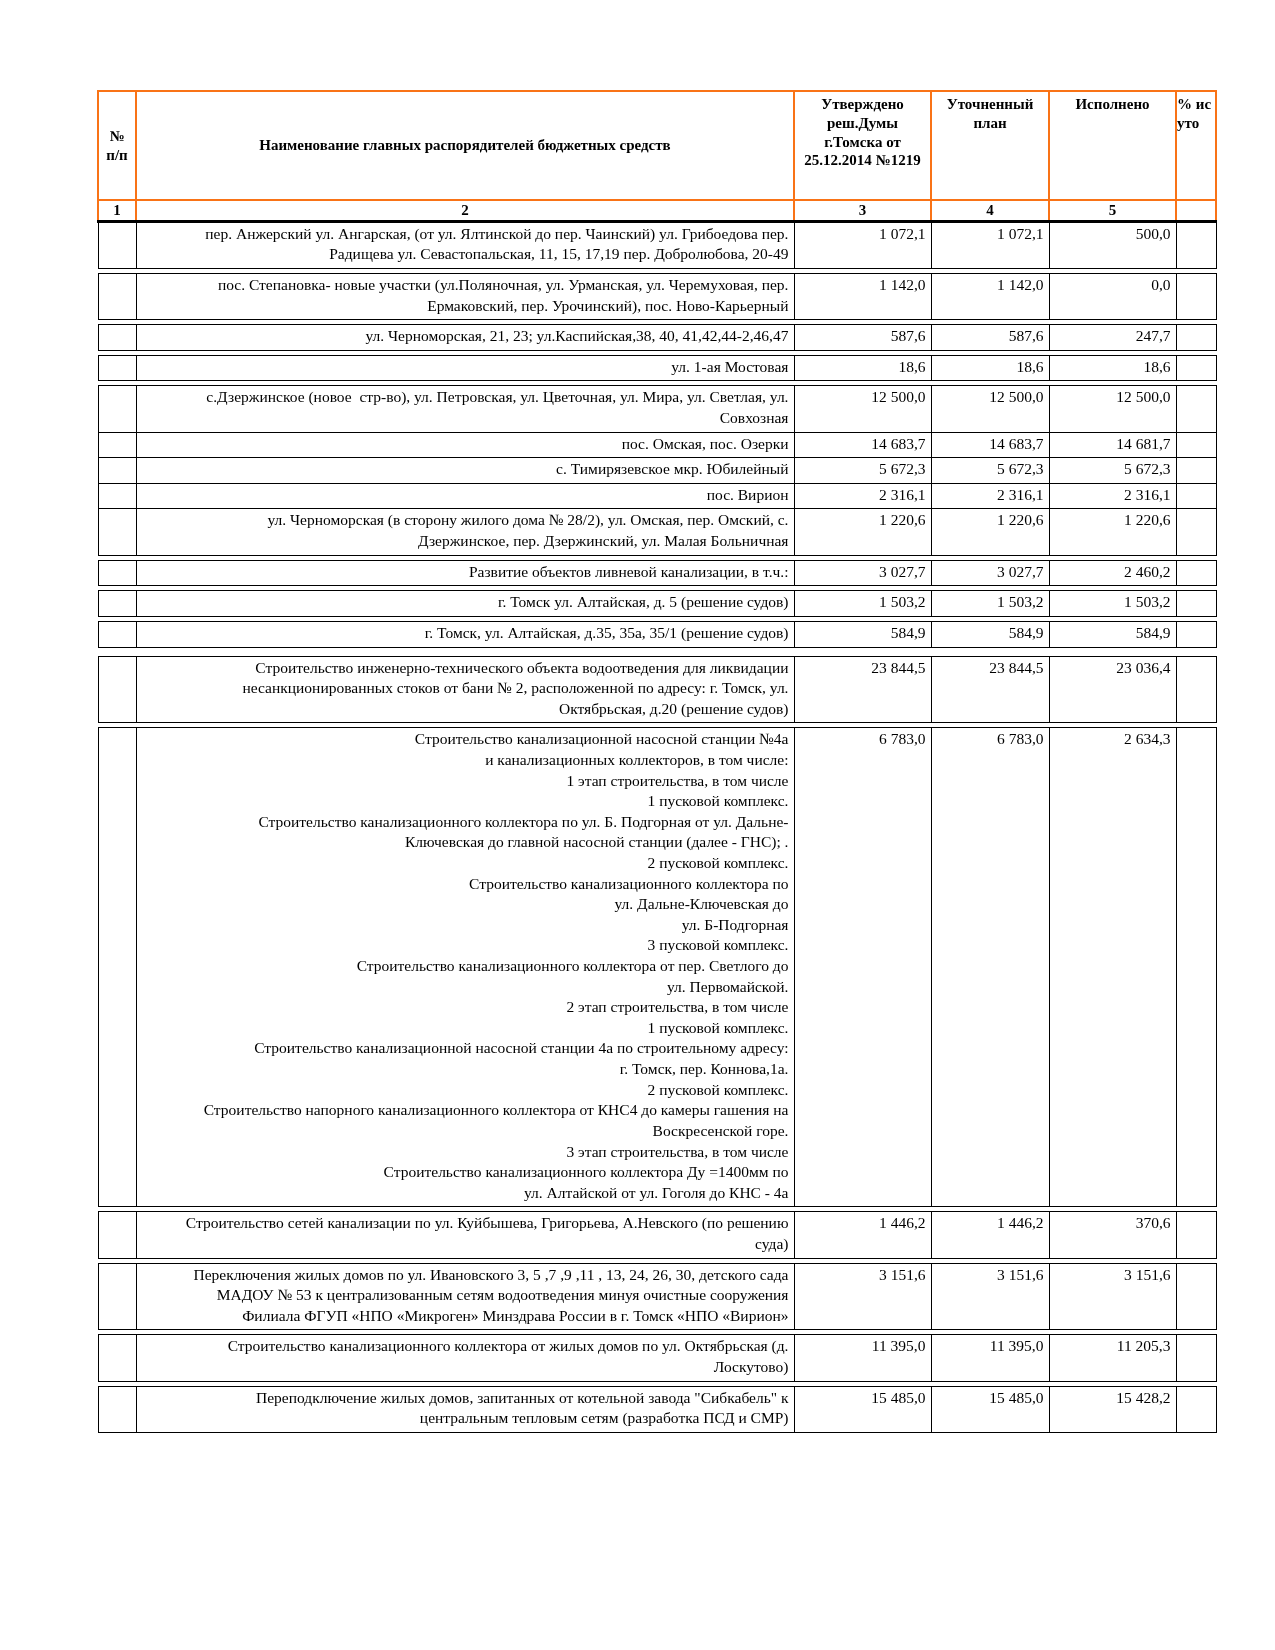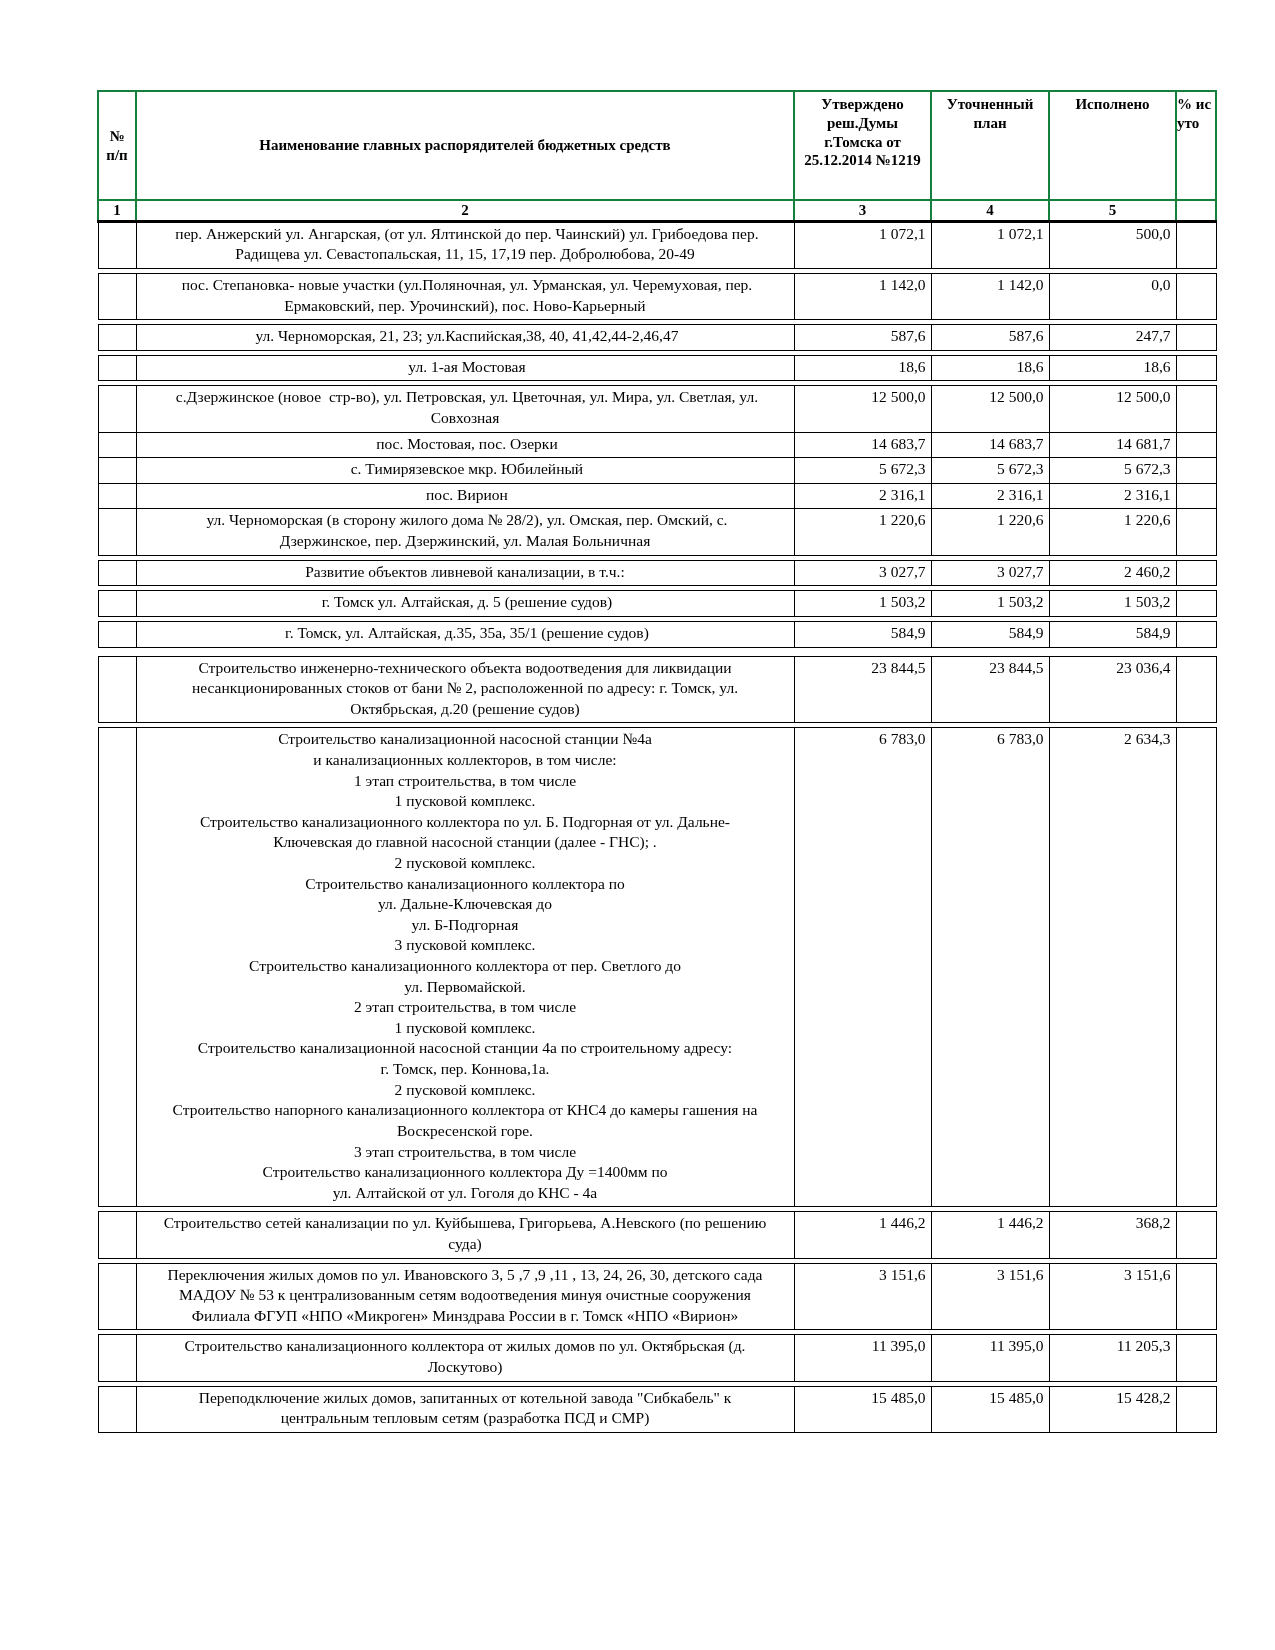--- a/index.html
+++ b/index.html
@@ -7,36 +7,36 @@
     width:1275px; height:1650px; overflow:hidden;
     font-family:"Liberation Serif", serif; color:#000;
   }
   .page { position:relative; width:1275px; height:1650px; overflow:hidden; background:#fff; }
   table.budget {
     position:absolute; left:97px; top:90px;
     border-collapse:collapse; table-layout:fixed;
   }
   td { vertical-align:top; }
   thead td {
-    border:2px solid #15803d;
+    border:2px solid #f97316;
     font-weight:bold; text-align:center;
     font-size:15px; line-height:1.25;
     padding:3px 3px; overflow:hidden;
   }
   thead tr.head td { height:101px; }
   thead td.mid { vertical-align:middle; }
   thead td.pct { text-align:left; white-space:pre-line; padding-left:0; }
   thead td.prewrap { white-space:pre-line; }
   thead tr.nums td { height:16px; padding:0 2px; border-bottom:3px solid #000; }
   tbody td {
     border:1px solid #000;
     font-size:15.5px; line-height:1.33;
     padding:1px 5px 3px 5px; overflow:hidden;
   }
-  tbody td.cell-name { white-space:pre-wrap; text-align:center; padding-left:5px;margin-left:18px; }
+  tbody td.cell-name { white-space:pre-wrap; text-align:right; padding-left:5px;margin-left:18px; }
   tbody td.cell-num { text-align:center; }
   tbody td.cell-approved, tbody td.cell-plan, tbody td.cell-executed {
     text-align:right; white-space:nowrap; padding-right:5px;
   }
   tbody td.cell-percent { overflow:hidden; }
   tbody tr.gap td { border:none; height:4px; padding:0; }
 </style>
 </head>
 <body>
 
@@ -121,21 +121,21 @@
           <td class="cell-num"></td>
           <td class="cell-name"> с.Дзержинское (новое  стр-во), ул. Петровская, ул. Цветочная, ул. Мира, ул. Светлая, ул.
 Совхозная</td>
           <td class="cell-approved">12 500,0</td>
           <td class="cell-plan">12 500,0</td>
           <td class="cell-executed">12 500,0</td>
           <td class="cell-percent"></td>
         </tr>
         <tr>
           <td class="cell-num"></td>
-          <td class="cell-name"> пос. Мостовая, пос. Озерки</td>
+          <td class="cell-name"> пос. Омская, пос. Озерки</td>
           <td class="cell-approved">14 683,7</td>
           <td class="cell-plan">14 683,7</td>
           <td class="cell-executed">14 681,7</td>
           <td class="cell-percent"></td>
         </tr>
         <tr>
           <td class="cell-num"></td>
           <td class="cell-name"> с. Тимирязевское мкр. Юбилейный</td>
           <td class="cell-approved">5 672,3</td>
           <td class="cell-plan">5 672,3</td>
@@ -243,21 +243,21 @@
         </tr>
         <tr class="gap">
           <td colspan="6"></td>
         </tr>
         <tr>
           <td class="cell-num"></td>
           <td class="cell-name">Строительство сетей канализации по ул. Куйбышева, Григорьева, А.Невского (по решению
 суда)</td>
           <td class="cell-approved">1 446,2</td>
           <td class="cell-plan">1 446,2</td>
-          <td class="cell-executed">368,2</td>
+          <td class="cell-executed">370,6</td>
           <td class="cell-percent"></td>
         </tr>
         <tr class="gap">
           <td colspan="6"></td>
         </tr>
         <tr>
           <td class="cell-num"></td>
           <td class="cell-name">Переключения жилых домов по ул. Ивановского 3, 5 ,7 ,9 ,11 , 13, 24, 26, 30, детского сада
 МАДОУ № 53 к централизованным сетям водоотведения минуя очистные сооружения
 Филиала ФГУП «НПО «Микроген» Минздрава России в г. Томск «НПО «Вирион»

